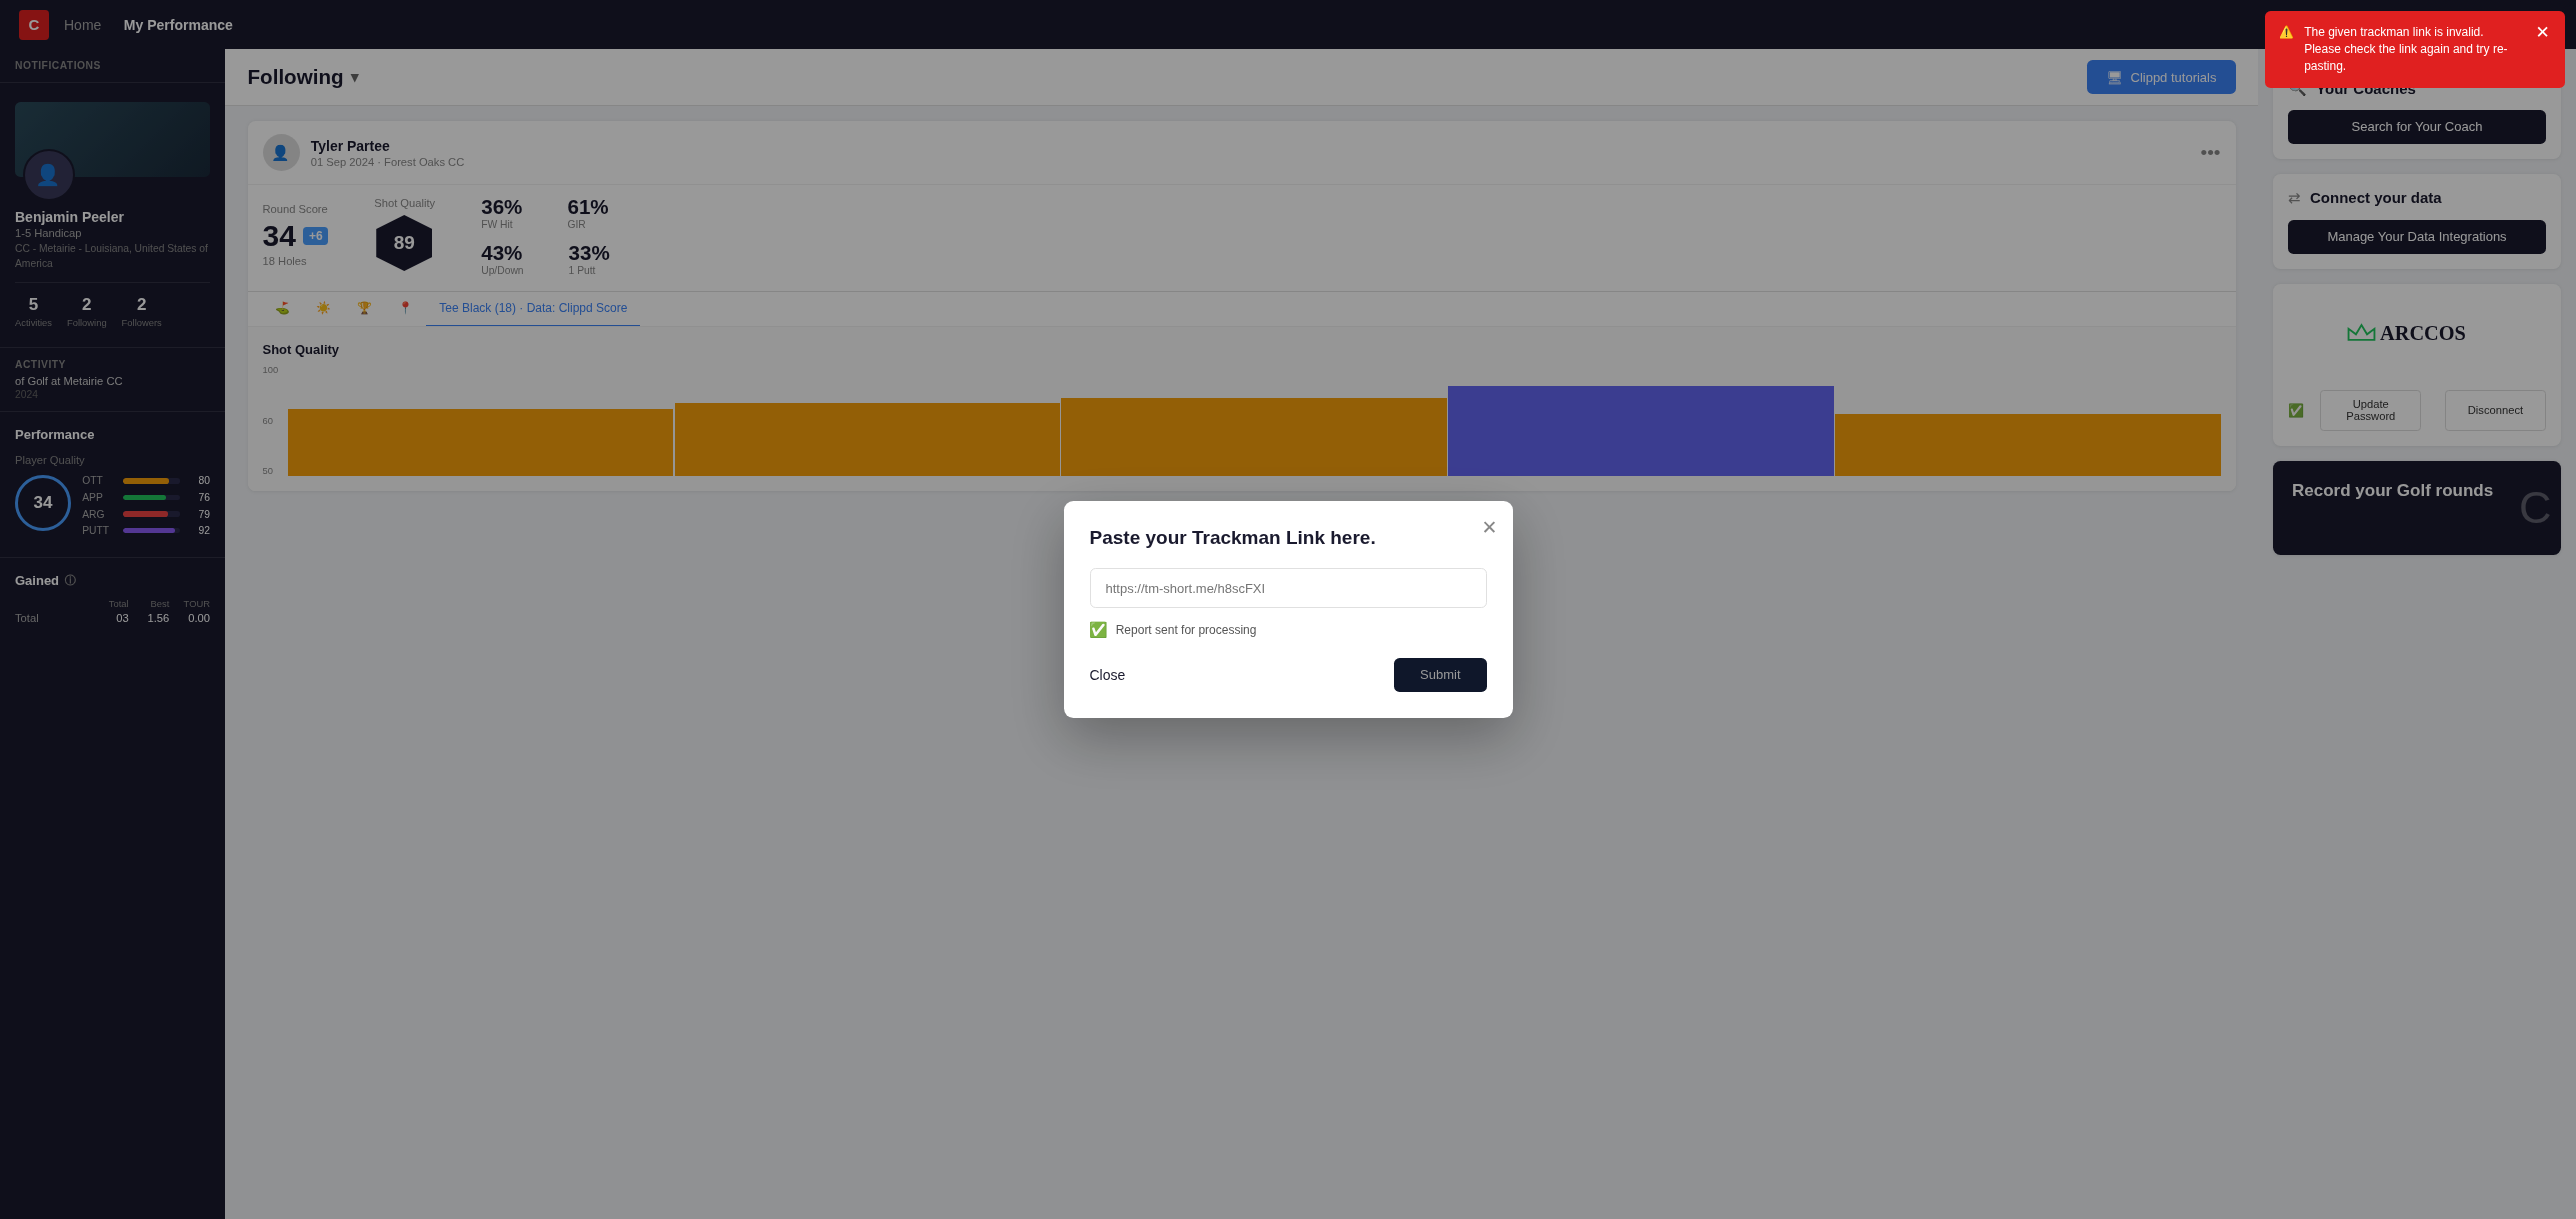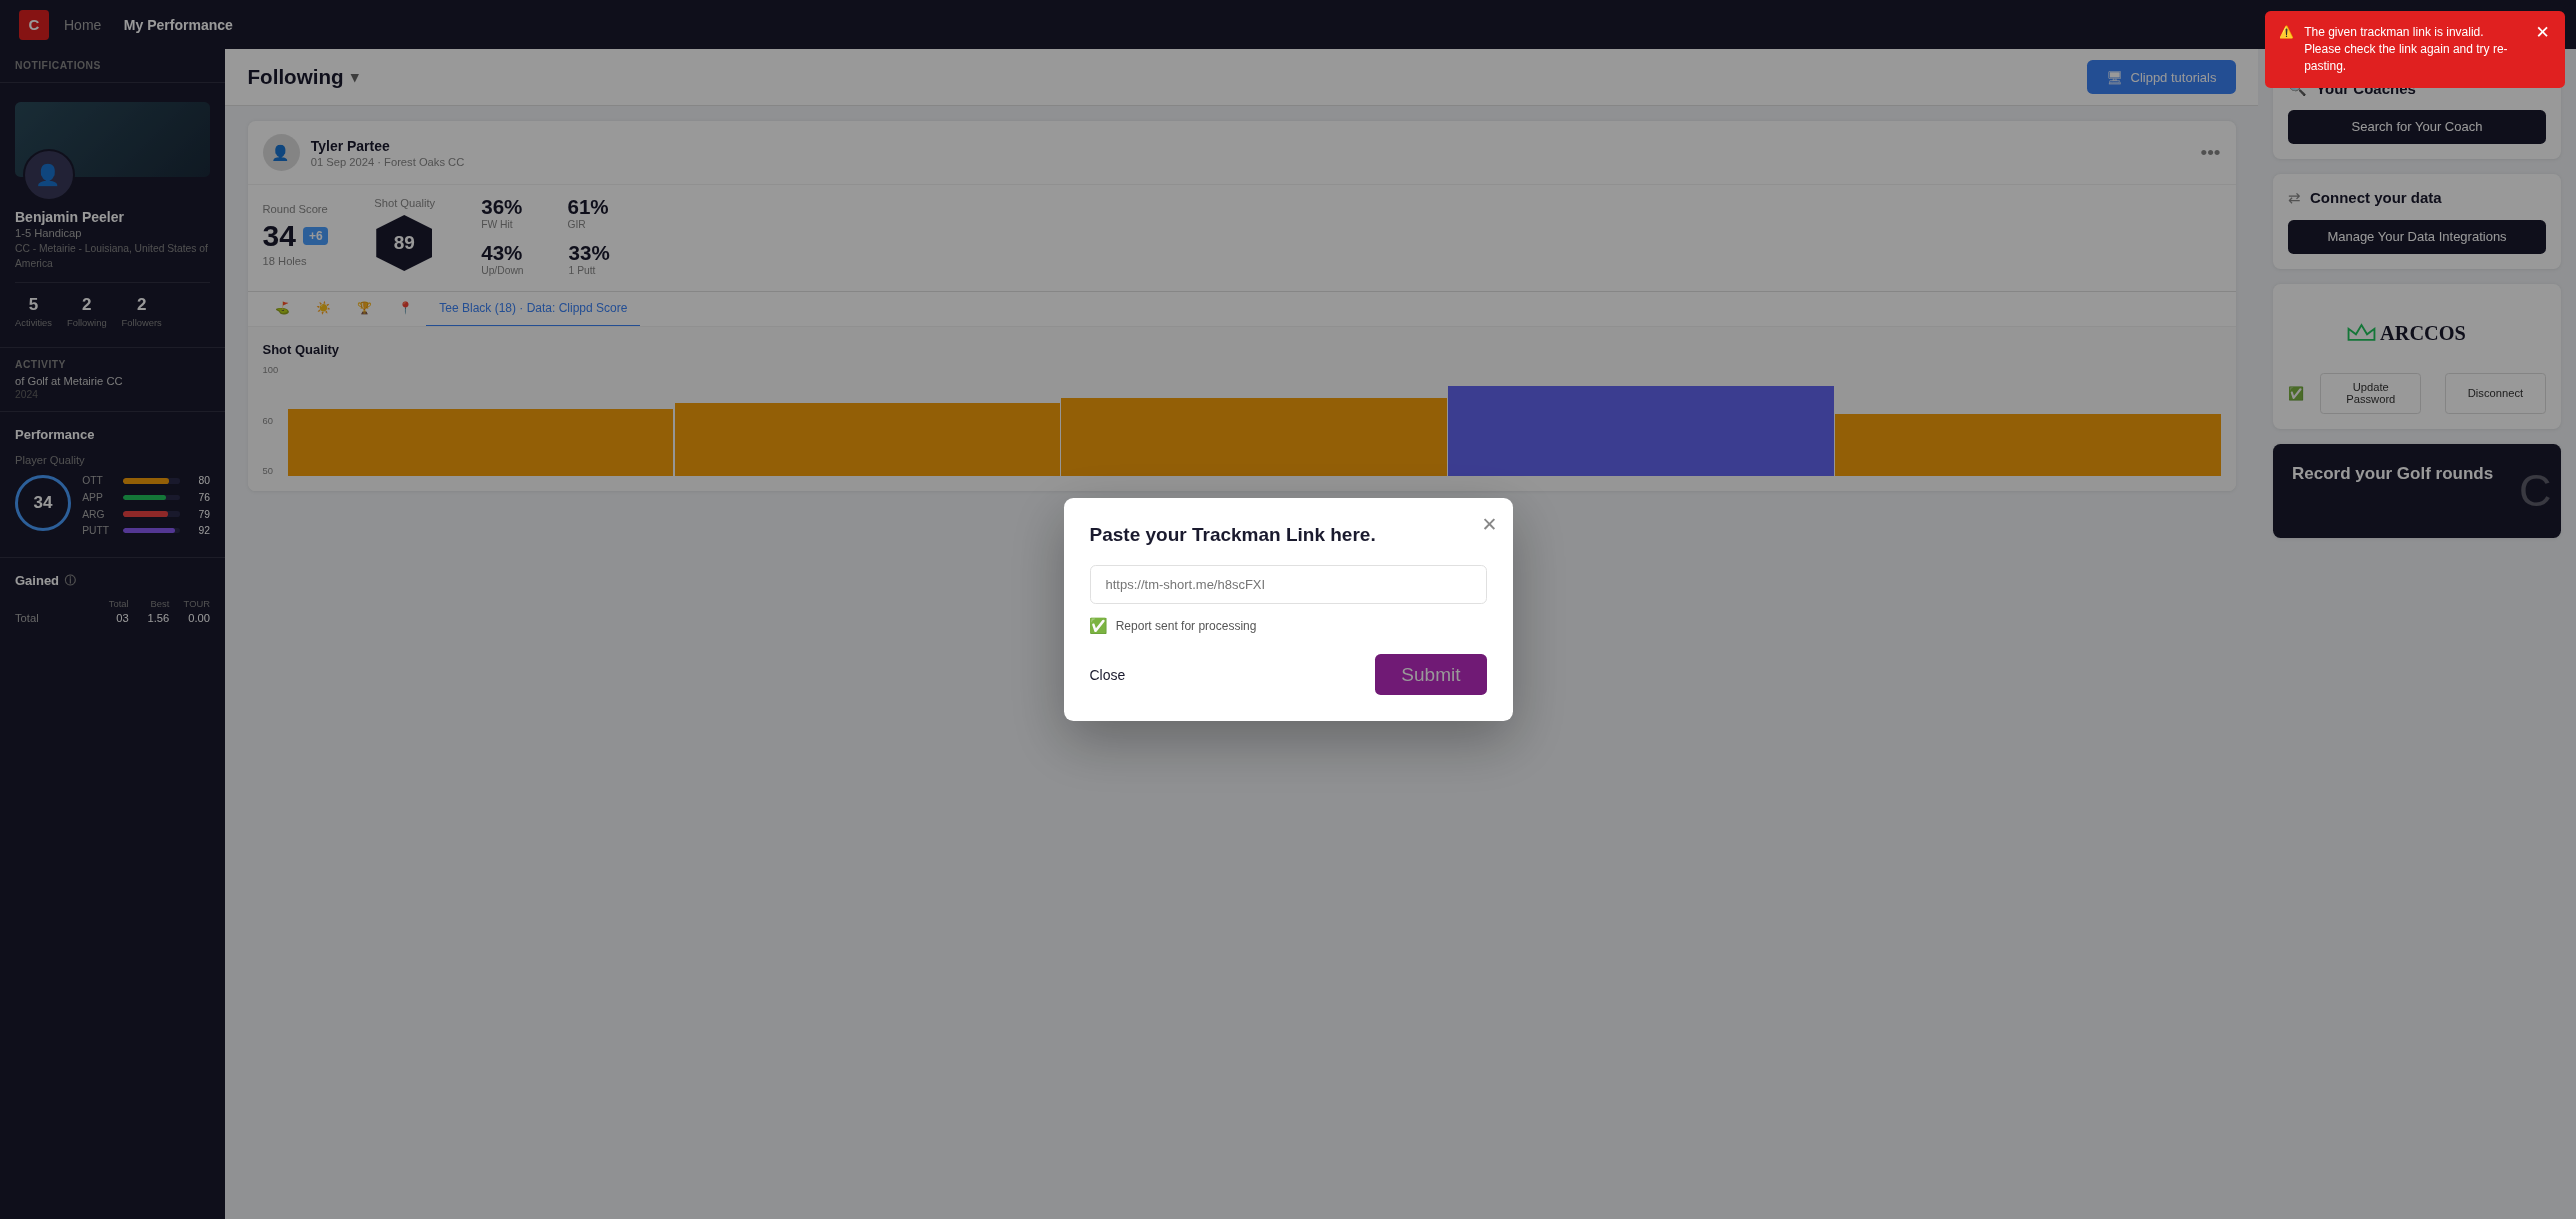--- a/index.html
+++ b/index.html
@@ -213,21 +213,21 @@
     }
     .data-title { font-size: 15px; font-weight: 700; color: #1a1a2e; }
     .manage-btn {
       width: 100%; background: #1a1a2e; color: #fff; border: none;
       border-radius: 5.6px; padding: 9.4px; font-size: 13px; cursor: pointer;
     }
 
     .arccos-card {
       background: #fff; border-radius: 7.5px; padding: 15px;
       box-shadow: 0 0.9px 3.7px rgba(0,0,0,0.08);
-      display: flex; flex-direction: column; align-items: center; gap: 7px;
+      display: flex; flex-direction: column; align-items: center; gap: 24px;
     }
     .arccos-logo {
       padding: 15px 0; display: flex; align-items: center; justify-content: center;
     }
     .arccos-actions { display: flex; gap: 7.5px; width: 100%; }
     .arccos-action-btn {
       flex: 1; border: 0.9px solid #ddd; background: #fff; color: #333;
       border-radius: 3.7px; padding: 7.5px; font-size: 11.2px; cursor: pointer; margin-left: 16px;
     }
     .arccos-connected { color: #22c55e; font-size: 13px; }
@@ -265,22 +265,22 @@
       display: flex; align-items: center; gap: 7.5px;
       font-size: 12px; color: #555; margin-bottom: 19px;
     }
     .success-icon { color: #22c55e; font-size: 15px; }
     .modal-actions { display: flex; align-items: center; justify-content: space-between; }
     .close-btn {
       background: none; border: none; font-size: 14px;
       color: #1a1a2e; cursor: pointer; font-weight: 500;
     }
     .submit-btn {
-      background: #701a75; color: #999; border: none;
-      border-radius: 5.6px; padding: 9.4px 26px; font-size: 19px; cursor: not-allowed;
+      background: #0f172a; color: #999; border: none;
+      border-radius: 5.6px; padding: 9.4px 26px; font-size: 13px; cursor: not-allowed;
     }
 
     
     .bar-ott { background: #f59e0b; }
     .bar-app { background: #22c55e; }
     .bar-arg { background: #ef4444; }
     .bar-putt { background: #8b5cf6; }
 
     .section-icon { font-size: 15px; color: #888; }
   </style>

